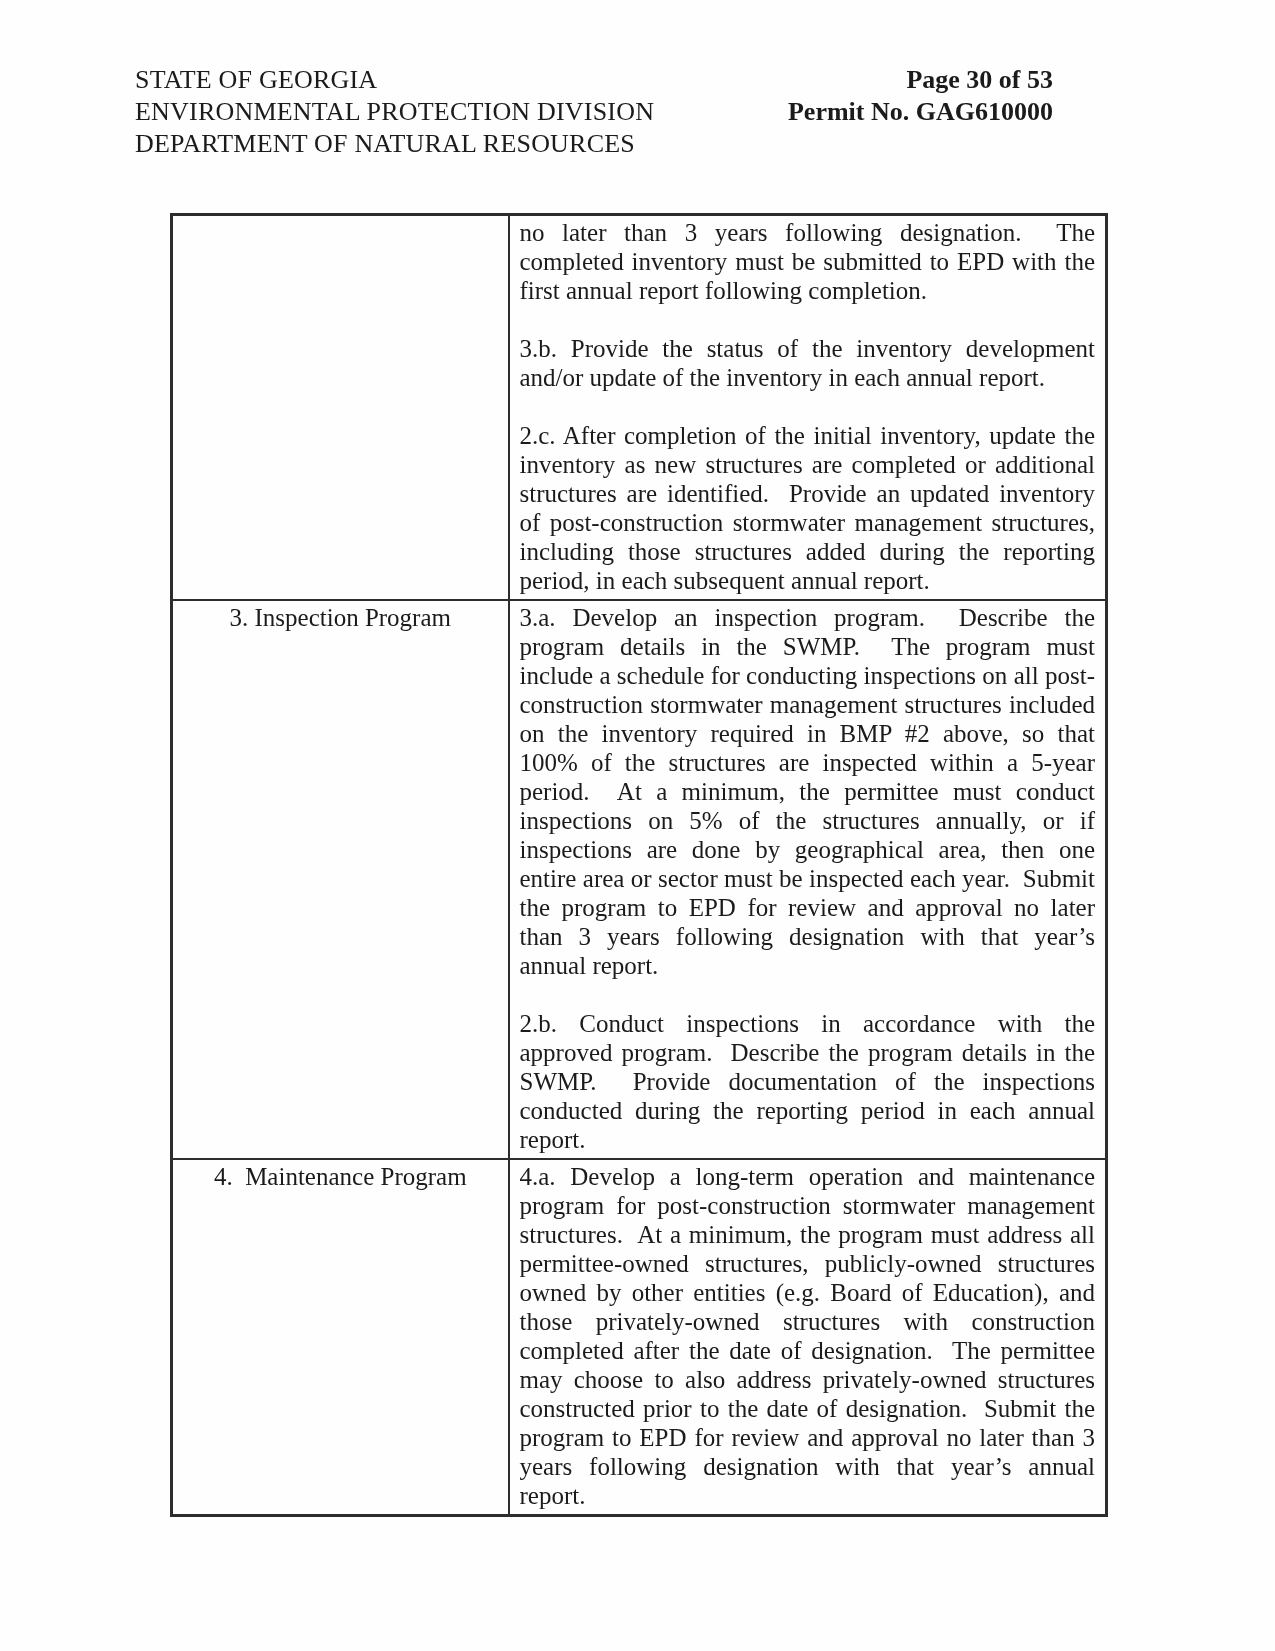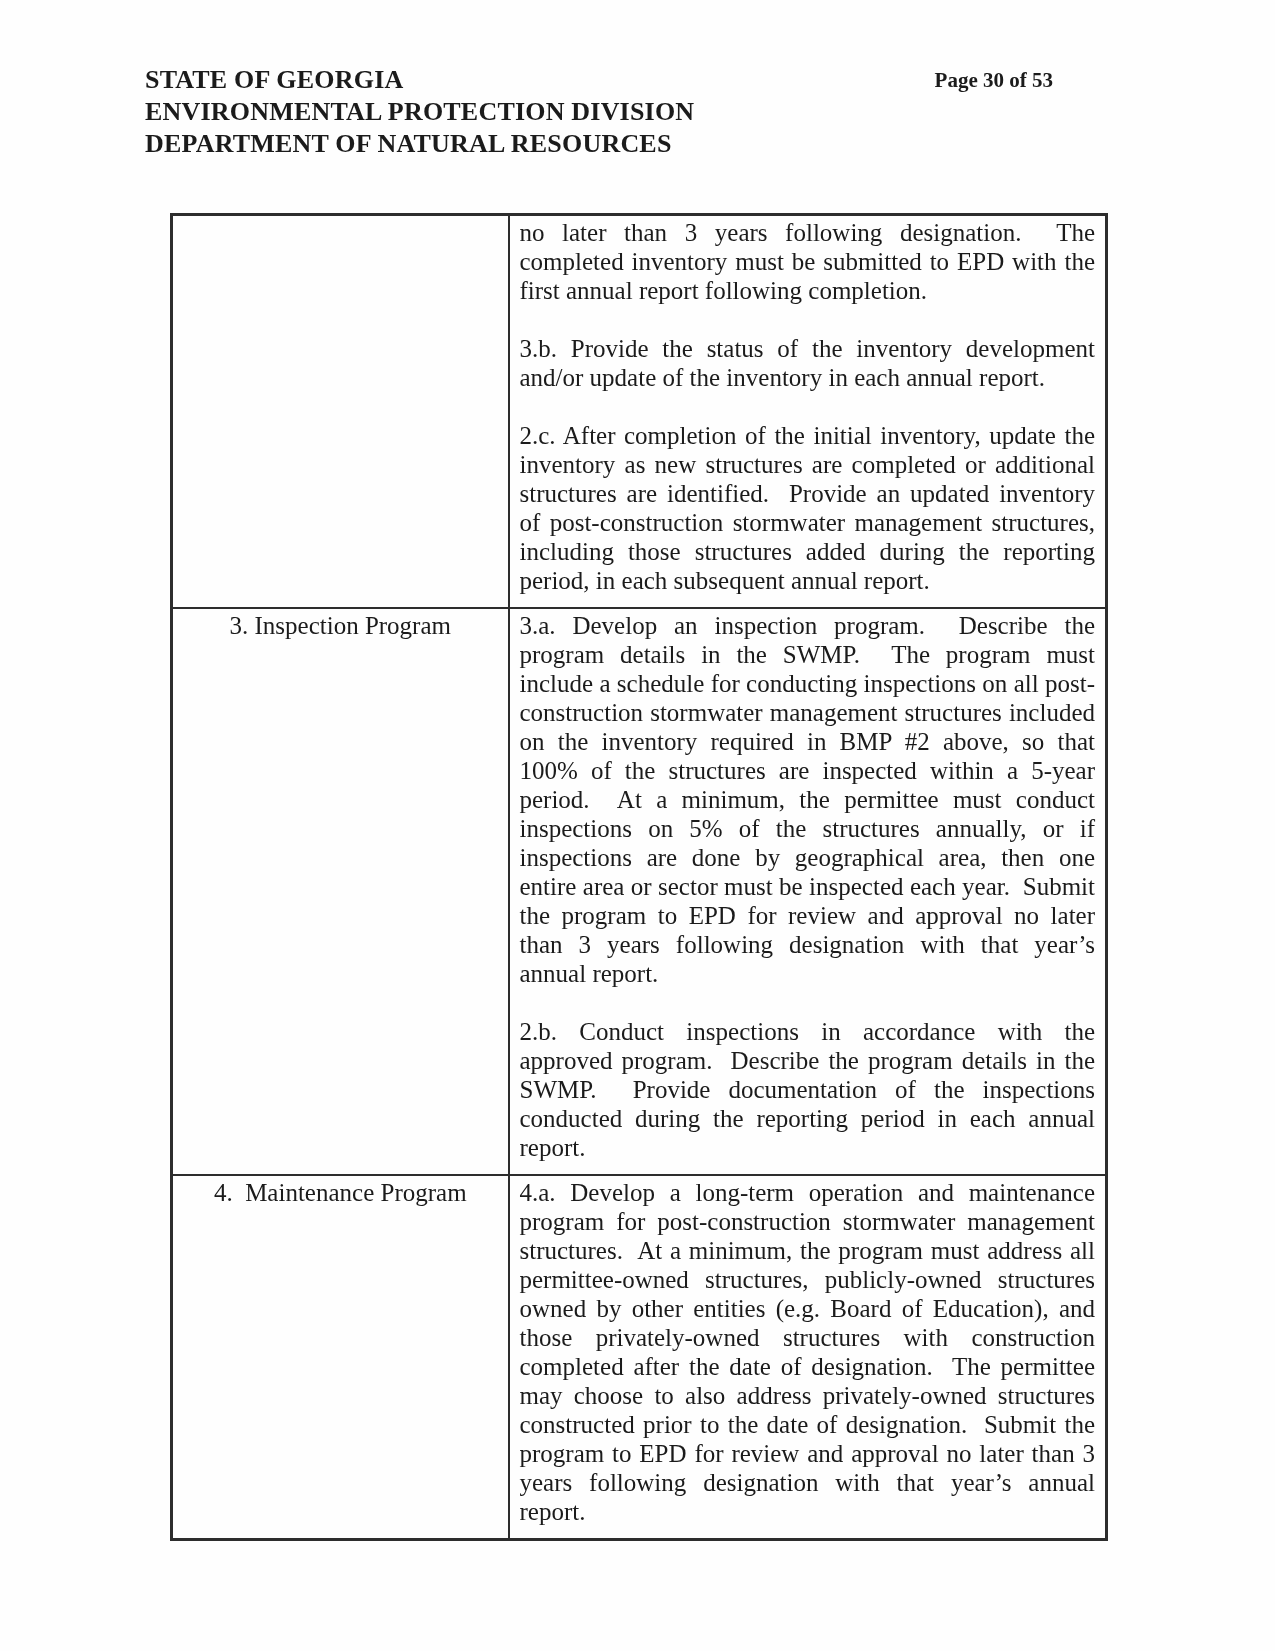--- a/index.html
+++ b/index.html
@@ -17,55 +17,55 @@
   }
   .page {
     position: absolute;
     inset: 0;
     background: #fefefe;
   }
 
   
   .doc-header-left {
     position: absolute;
-    left: 145px;
+    left: 135px;
     top: 64px;
-    font-weight: bold;
+    font-weight: normal;
     font-size: 26px;
     line-height: 32px;
     letter-spacing: 0.2px;
     white-space: nowrap;
   }
   .doc-header-right {
     position: absolute;
     right: 222px;
     top: 64px;
     font-weight: bold;
-    font-size: 21px;
+    font-size: 26px;
     line-height: 32px;
     text-align: right;
     white-space: nowrap;
   }
 
   
   table.bmp-table {
     position: absolute;
     left: 170px;
     top: 213px;
     width: 935px;
     border-collapse: collapse;
     table-layout: fixed;
   }
   table.bmp-table col.col-label { width: 337px; }
   table.bmp-table col.col-desc  { width: 598px; }
 
   table.bmp-table td {
     border: 2px solid #2d2d2d;
     vertical-align: top;
-    padding: 2px 10px 12px 10px;
+    padding: 2px 10px 4px 10px;
     font-size: 25px;
     line-height: 29px;
   }
   table.bmp-table { border: 3px solid #2d2d2d; }
 
   table.bmp-table tr:nth-child(1) { height: 375px; }
   table.bmp-table tr:nth-child(2) { height: 548px; }
   table.bmp-table tr:nth-child(3) { height: 346px; }
 
   td.cell-label {
@@ -85,20 +85,21 @@
 <div class="page">
 
   <div class="doc-header-left">
     <div>STATE OF GEORGIA</div>
     <div>ENVIRONMENTAL PROTECTION DIVISION</div>
     <div>DEPARTMENT OF NATURAL RESOURCES</div>
   </div>
 
   <div class="doc-header-right">
     <div>Page 30 of 53</div>
+    <div>Permit No. GAG610000</div>
   </div>
 
   <table class="bmp-table">
     <colgroup>
       <col class="col-label">
       <col class="col-desc">
     </colgroup>
     <tbody>
         <tr>
           <td class="cell-label"></td>

